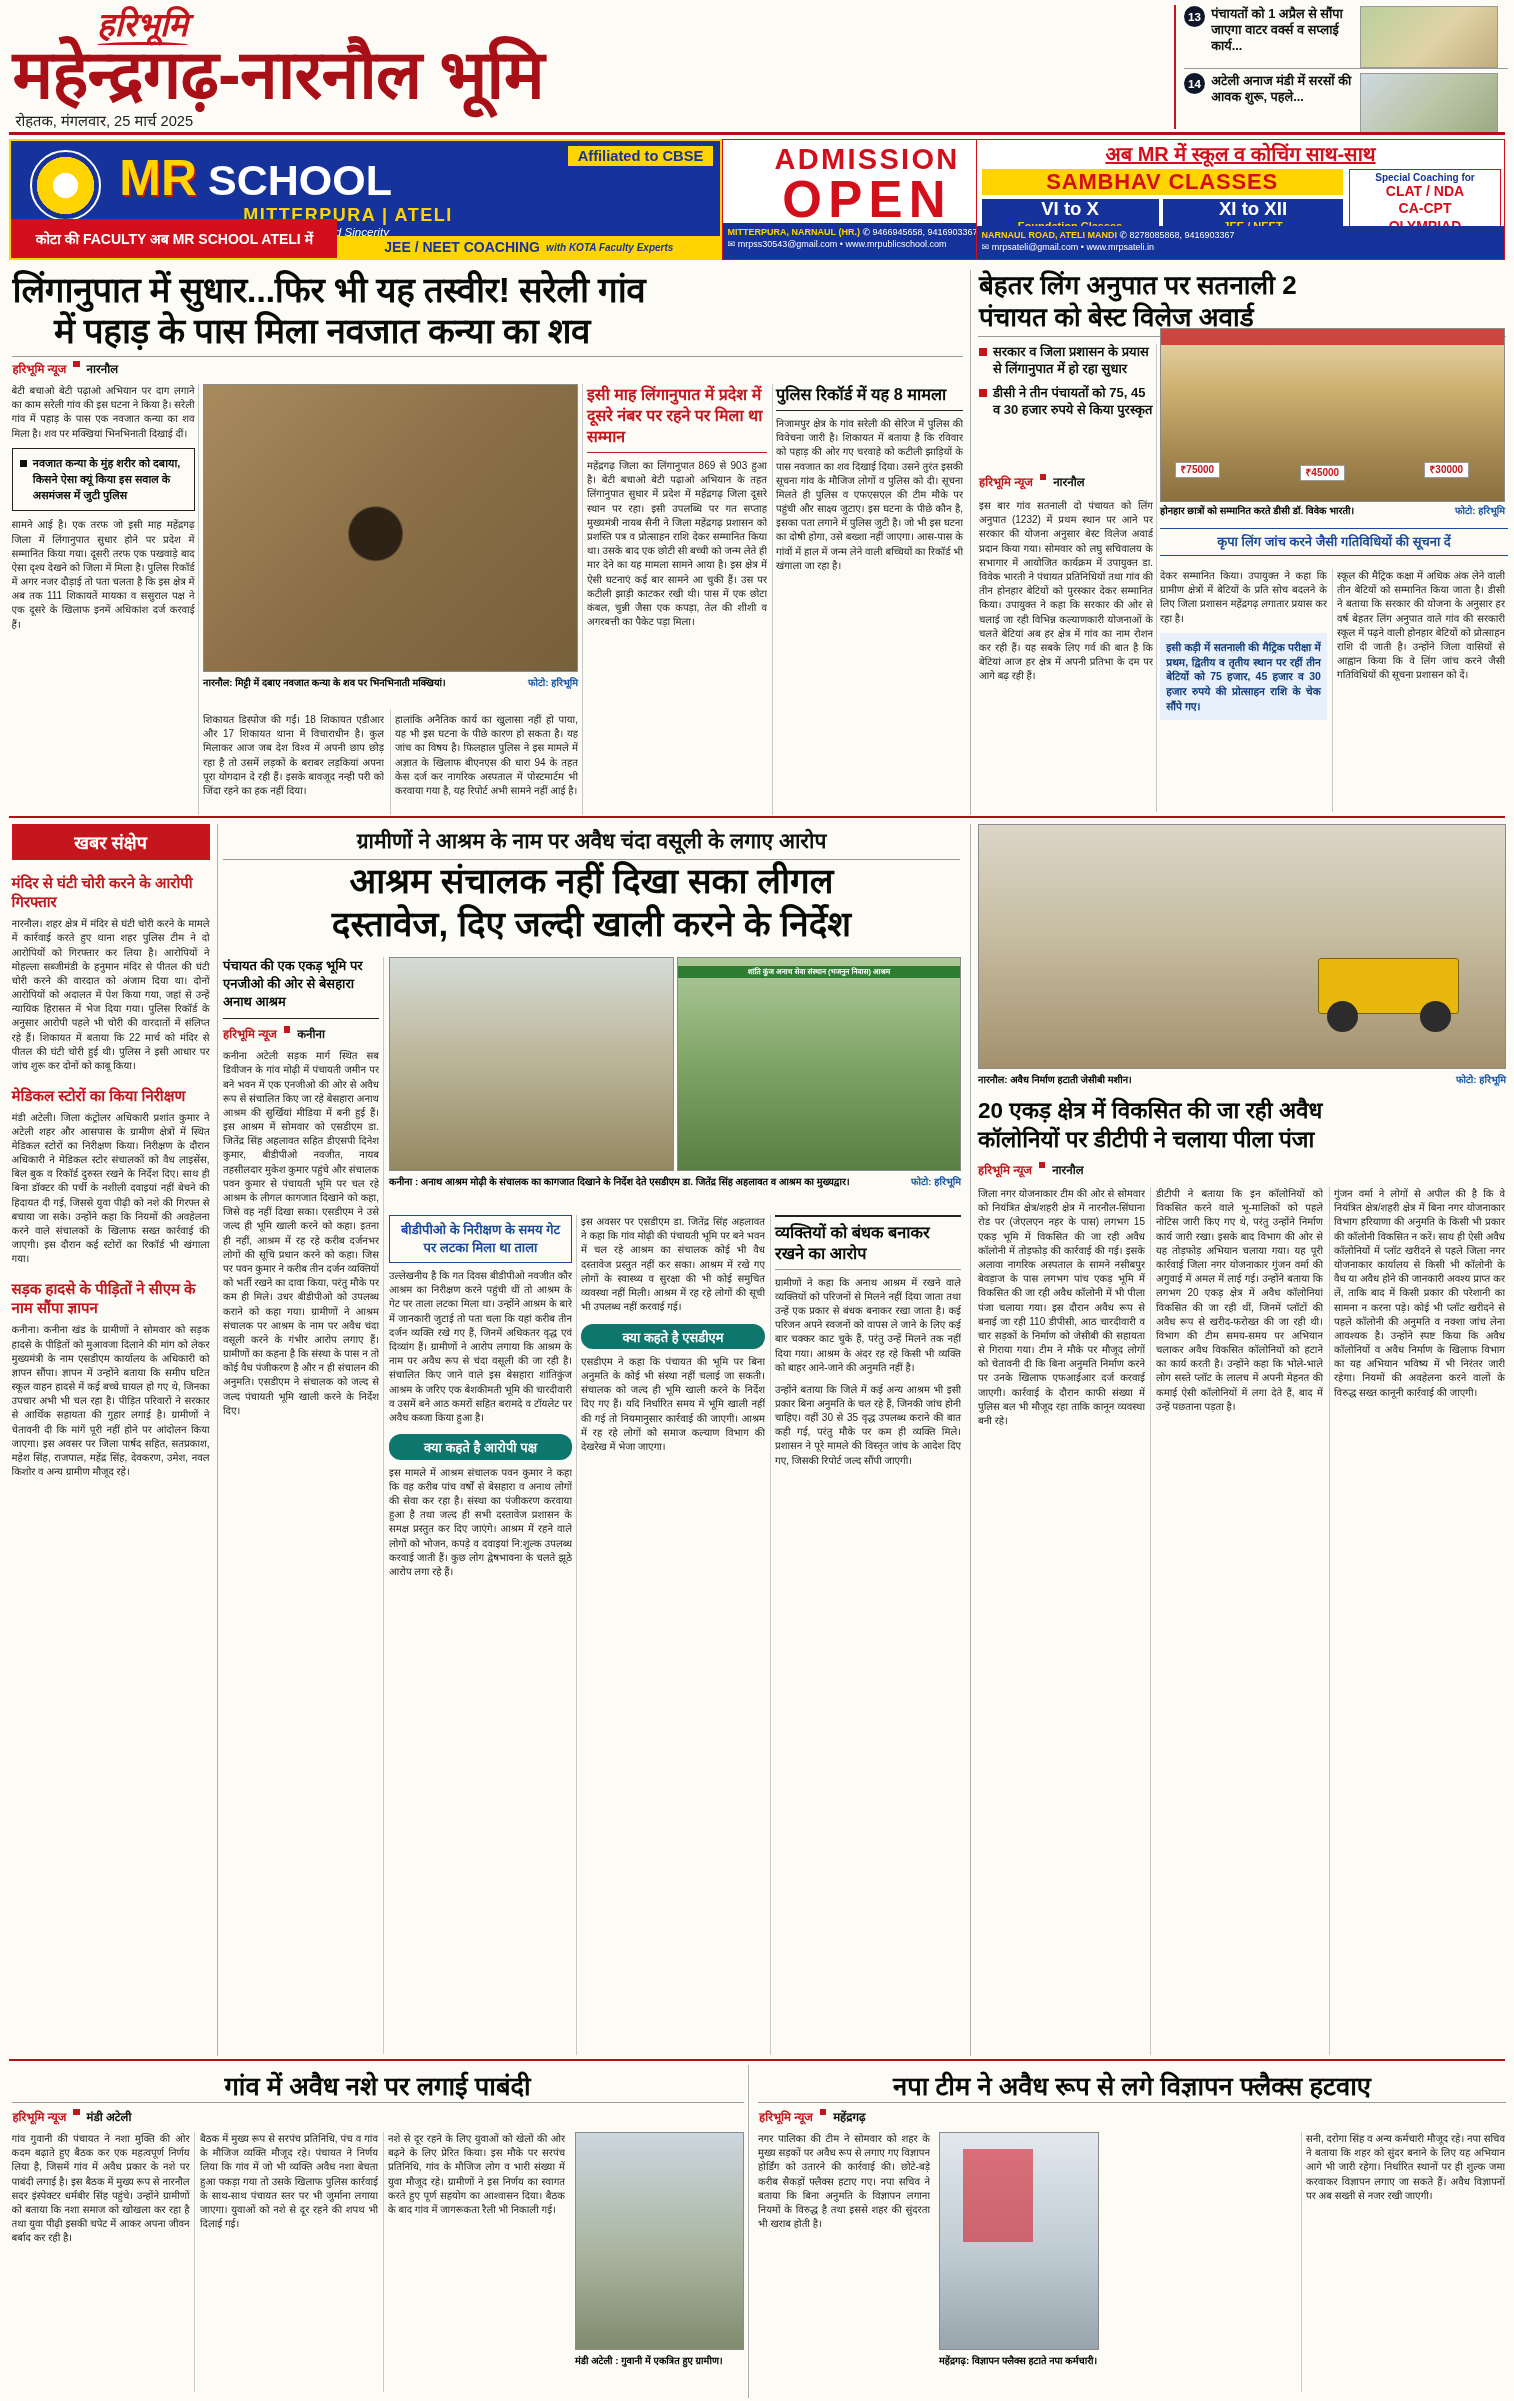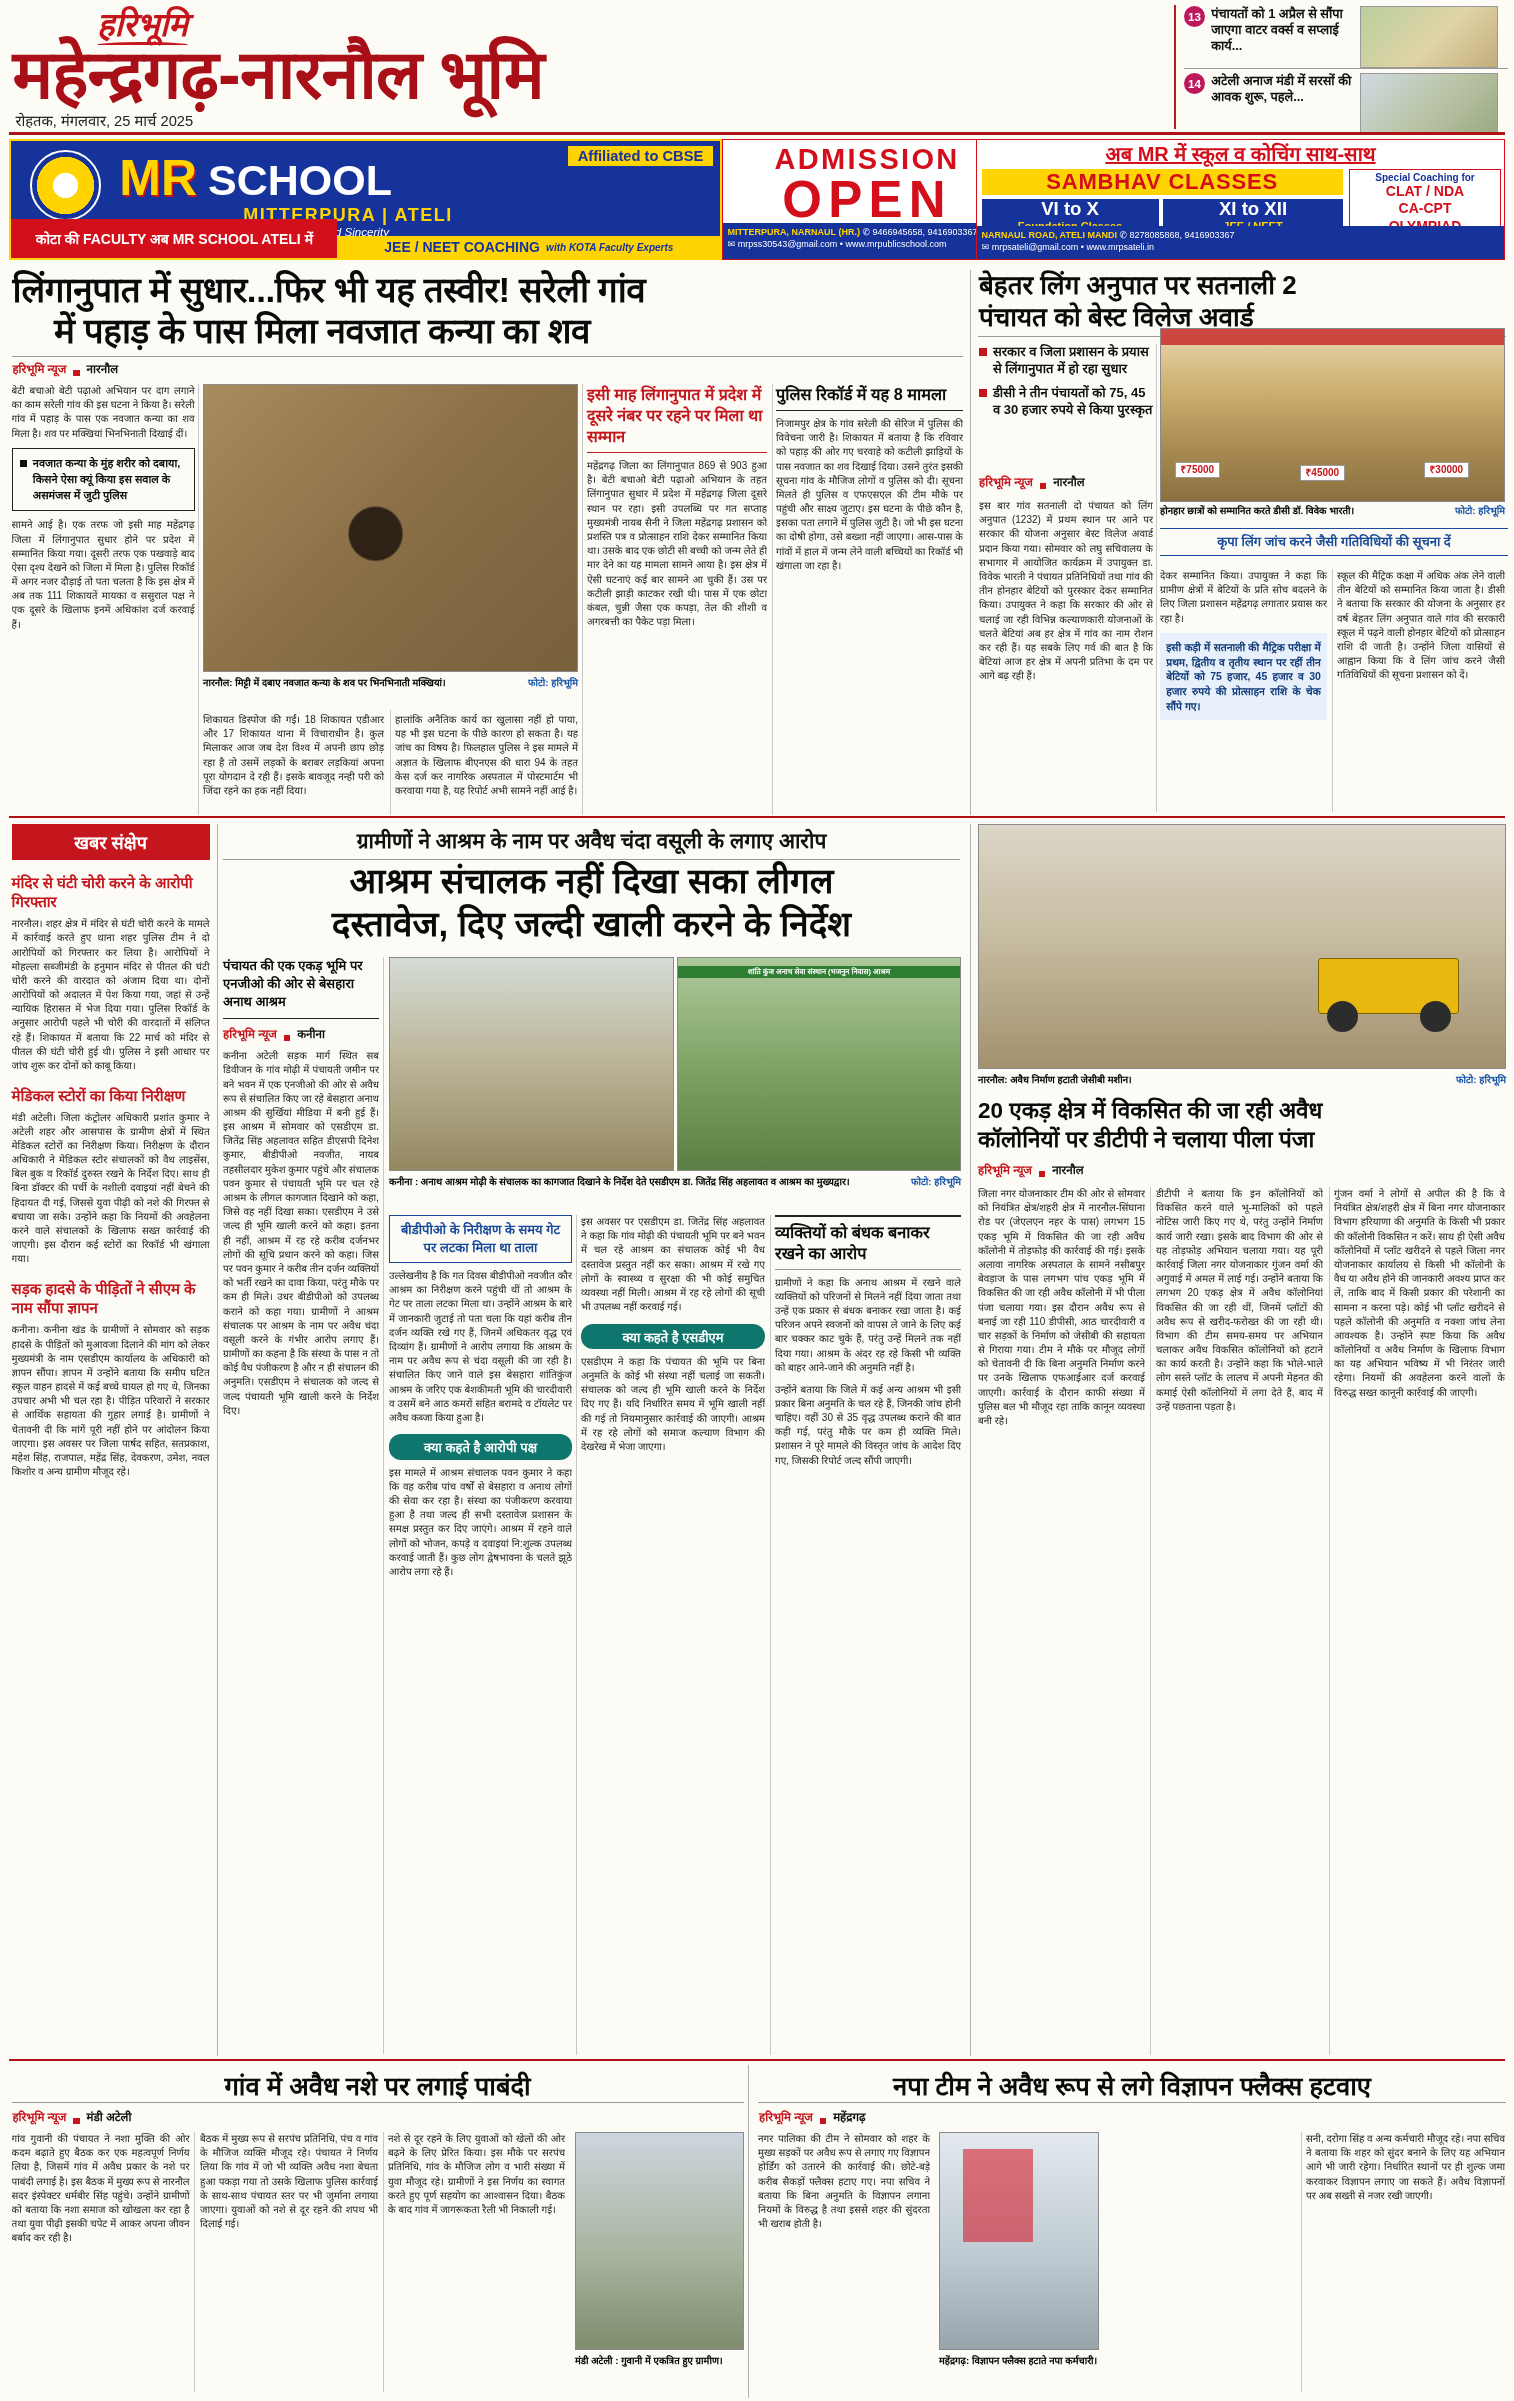--- a/index.html
+++ b/index.html
@@ -1,31 +1,31 @@
 <!DOCTYPE html>
 <html style="font-size:12.4px"><head>
 <meta charset="utf-8">
 <style>
   html,body{margin:0;padding:0;background:#dcdcdc;}
   .page{position:relative;width:1514px;height:2401px;background:#fcfbf6;font-family:"Liberation Sans",sans-serif;overflow:hidden;margin:0 auto;}
   .abs{position:absolute;}
   .body-txt{font-size:10px;line-height:1.42;text-align:justify;color:#1c1c1c;overflow:hidden;}
   .cap{font-size:9.7px;font-weight:700;color:#000;line-height:1.3;}
   .credit{color:#1553a6;font-weight:700;}
-  .byline{font-size:11.6px;font-weight:700;color:#111;display:flex;align-items:flex-end;gap:7px;}
+  .byline{font-size:11.6px;font-weight:700;color:#111;display:flex;align-items:flex-start;gap:7px;}
   .byline .brand{color:#c4161c;}
   .byline .sq{width:6.2px;height:6.2px;background:#c4161c;display:inline-block;}
   .vline{position:absolute;width:0.8px;background:#c8c8c8;}
   .rule-red{position:absolute;background:#b01116;}
   .rule-gray{position:absolute;background:#9a9a9a;height:0.8px;}
   
   .logo-script{font-size:33px;font-weight:800;font-style:italic;color:#c4161c;line-height:1;}
   .paper-title{margin:0;font-size:68px;font-weight:800;color:#a80f16;line-height:1.0;letter-spacing:-0.8px;white-space:nowrap;}
   .dateline{font-size:14.7px;color:#222;}
-  .num-badge{width:21px;height:21px;border-radius:50%;background:#be185d;color:#fff;font-weight:800;font-size:11.6px;display:flex;align-items:center;justify-content:center;flex:none;}
+  .num-badge{width:21px;height:21px;border-radius:50%;background:#0f172a;color:#fff;font-weight:800;font-size:11.6px;display:flex;align-items:center;justify-content:center;flex:none;}
   .brief{position:absolute;display:flex;gap:6.2px;align-items:flex-start;}
   .brief-text{font-size:12.8px;font-weight:700;line-height:1.25;color:#111;width:143px;}
   .brief-photo{width:136px;height:60px;flex:none;border:0.8px solid #999;}
   .ph-brief1{background:linear-gradient(135deg,#b9cf9d,#e0d3a6 55%,#c2ad7c);}
   .ph-brief2{background:linear-gradient(135deg,#cfd9e2,#b9c4a4 55%,#9aa884);}
   
   .ad-left{background:#16339b;border:2.3px solid #ffd400;box-sizing:border-box;}
   .ad-yellow-tag{background:#ffd400;color:#16339b;font-weight:800;font-size:14.7px;padding:2.3px 9.3px;}
   .ad-mr{font-size:50px;font-weight:900;color:#ffd400;line-height:1;text-shadow:1.5px 1.5px 0 #c4161c;}
   .ad-school{font-size:43px;font-weight:900;color:#ffffff;line-height:1;}

